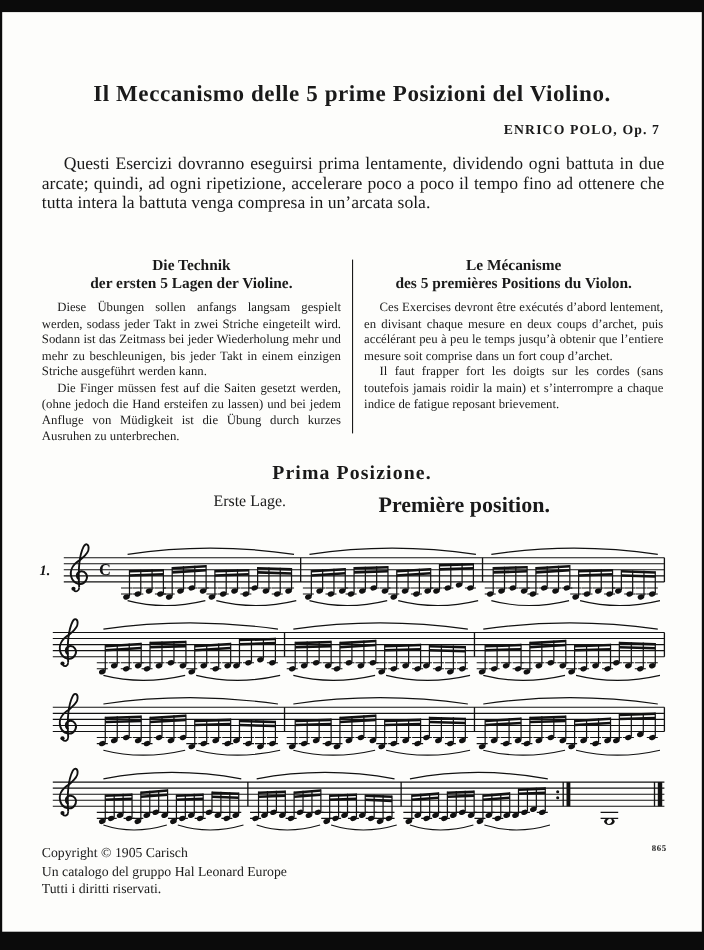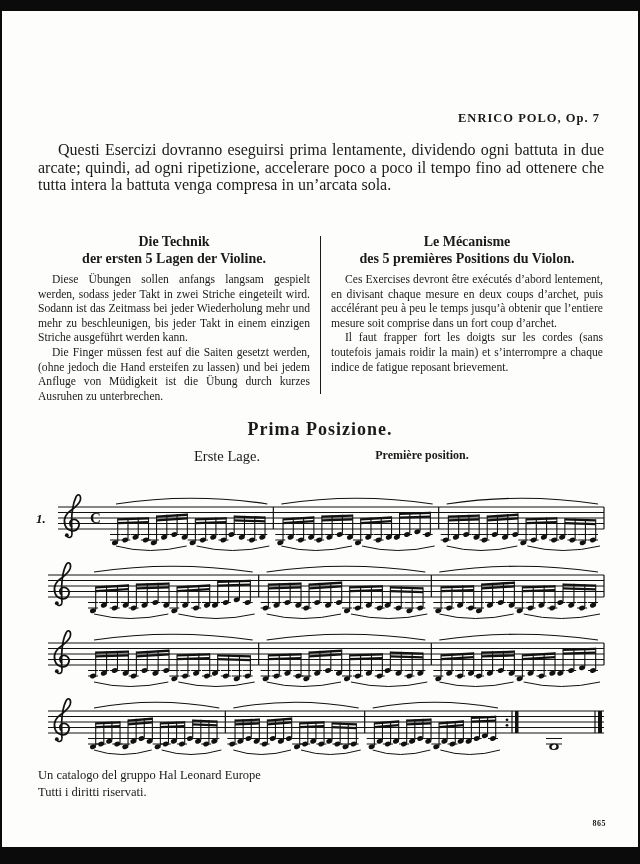--- a/index.html
+++ b/index.html
@@ -13,36 +13,37 @@
   .intro p{margin:0;text-indent:20px;}
   .cols{left:36px;top:222px;width:566px;display:flex;}
   .col{width:272px;}
   .col.left{margin-right:10px;}
   .col.right{margin-left:10px;}
   .vrule{width:1px;background:#1a1a1a;margin-top:3px;height:158px;}
   .colhead{text-align:center;font-weight:bold;font-size:14px;line-height:17px;margin-bottom:6px;}
   .colbody p{margin:0;font-size:11.6px;line-height:14.6px;text-align:justify;text-indent:14px;}
   .section-title{left:0;top:408px;width:100%;text-align:center;font-size:18px;font-weight:bold;letter-spacing:1px;}
   .sub-de{left:120px;top:437px;width:210px;text-align:center;font-size:14.5px;font-weight:normal;}
-  .sub-fr{left:315px;top:437px;width:210px;text-align:center;font-size:12px;font-weight:bold;}
+  .sub-fr{left:315px;top:437px;width:210px;text-align:center;font-size:20px;font-weight:bold;}
   .string-note{left:52px;top:466px;font-size:13px;}
   .string-note .main{font-size:13.5px;}
   .string-note .paren{font-weight:bold;font-size:11.5px;}
   .systems{left:32px;top:478px;width:576px;}
   .system{position:absolute;left:0;width:576px;height:74px;}
   .footer{left:36px;top:756px;font-size:12.5px;line-height:16.5px;}
   .footer div{margin:0;}
-  .plate{top:808px;right:32px;font-size:8px;font-weight:bold;letter-spacing:.5px;}
+  .plate{top:756px;right:32px;font-size:8px;font-weight:bold;letter-spacing:.5px;}
 </style>
 </head>
 <body>
 
 <div class="frame">
   <div class="page">
 
+    <div class="abs title">Il Meccanismo delle 5 prime Posizioni del Violino.</div>
     <div class="abs author">ENRICO POLO, Op. 7</div>
 
     <div class="abs intro">
       <p>Questi Esercizi dovranno eseguirsi prima lentamente, dividendo ogni battuta in due arcate; quindi, ad ogni ripetizione, accelerare poco a poco il tempo fino ad ottenere che tutta intera la battuta venga compresa in un’arcata sola.</p>
     </div>
 
     <div class="abs cols">
       <div class="col left">
         <div class="colhead">
           <div>Die Technik</div>
@@ -931,19 +932,20 @@
             <line x1="512" y1="45.5" x2="528" y2="45.5" stroke="#111" stroke-width="1"></line>
             <line x1="512" y1="51" x2="528" y2="51" stroke="#111" stroke-width="1"></line>
             <ellipse cx="520" cy="53.75" rx="4.8" ry="3.2" fill="#111"></ellipse>
             <ellipse cx="520" cy="53.75" rx="2.1" ry="2.5" fill="#fdfdfb" transform="rotate(55 520 53.75)"></ellipse>
             <line x1="561" y1="18" x2="561" y2="40" stroke="#111" stroke-width="1.2"></line>
             <rect x="564" y="18" width="4" height="22" fill="#111"></rect>
           </svg></div>
       </div>
 
     <div class="abs footer">
+      <div>Copyright © 1905 Carisch</div>
       <div>Un catalogo del gruppo Hal Leonard Europe</div>
       <div>Tutti i diritti riservati.</div>
     </div>
     <div class="abs plate">865</div>
 
   </div>
 </div>
 
 </body></html>

